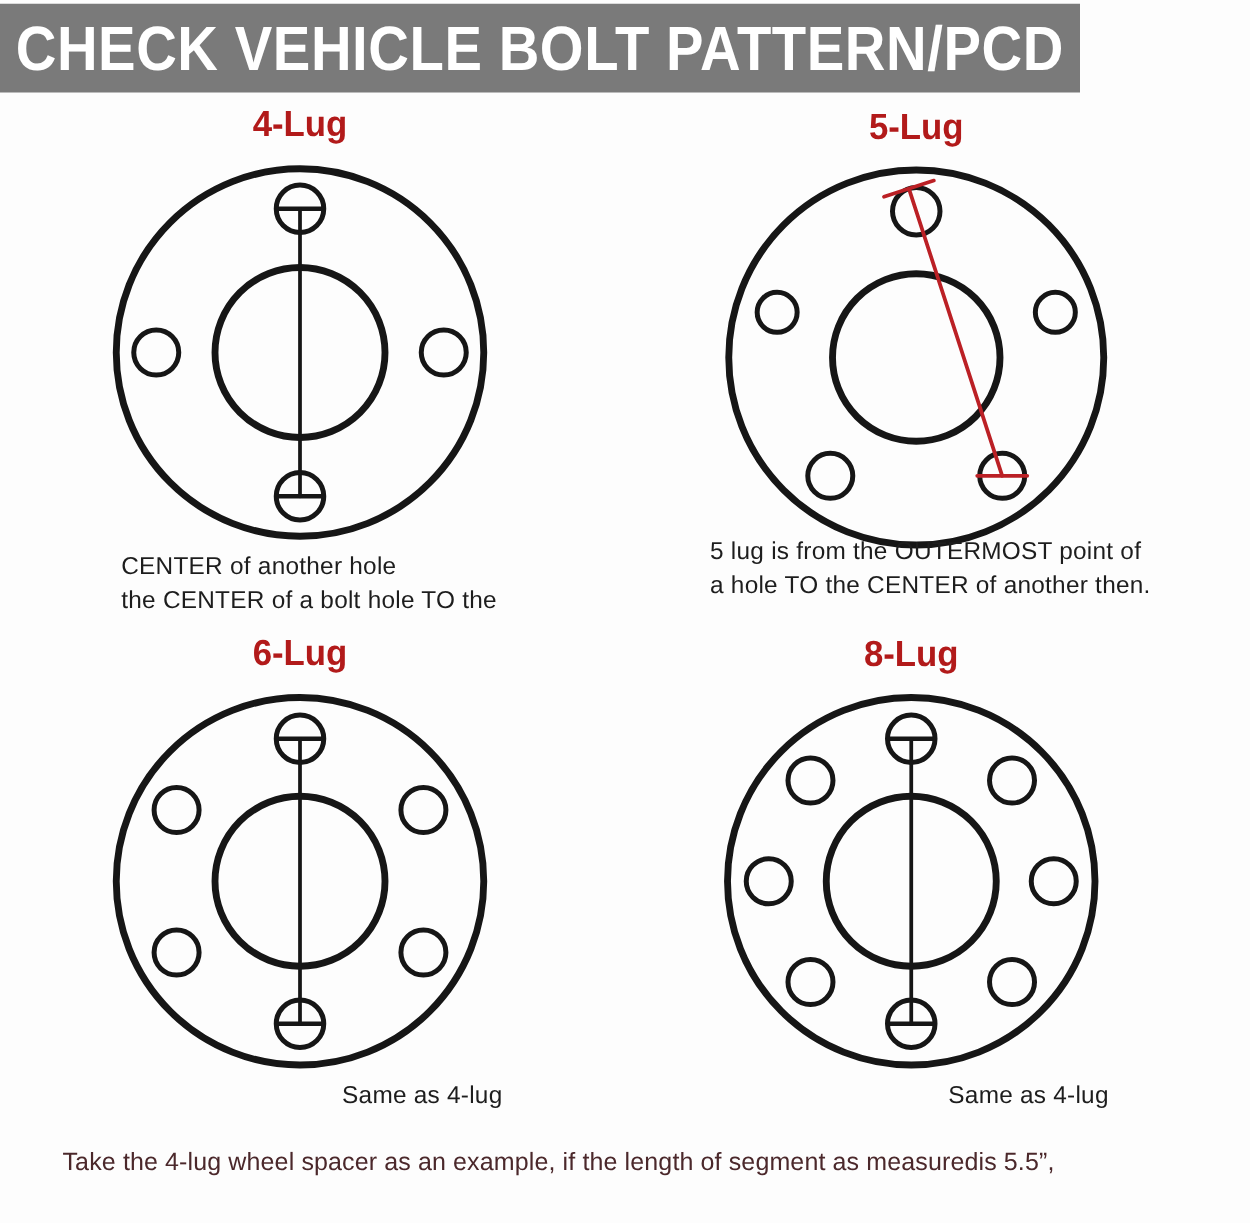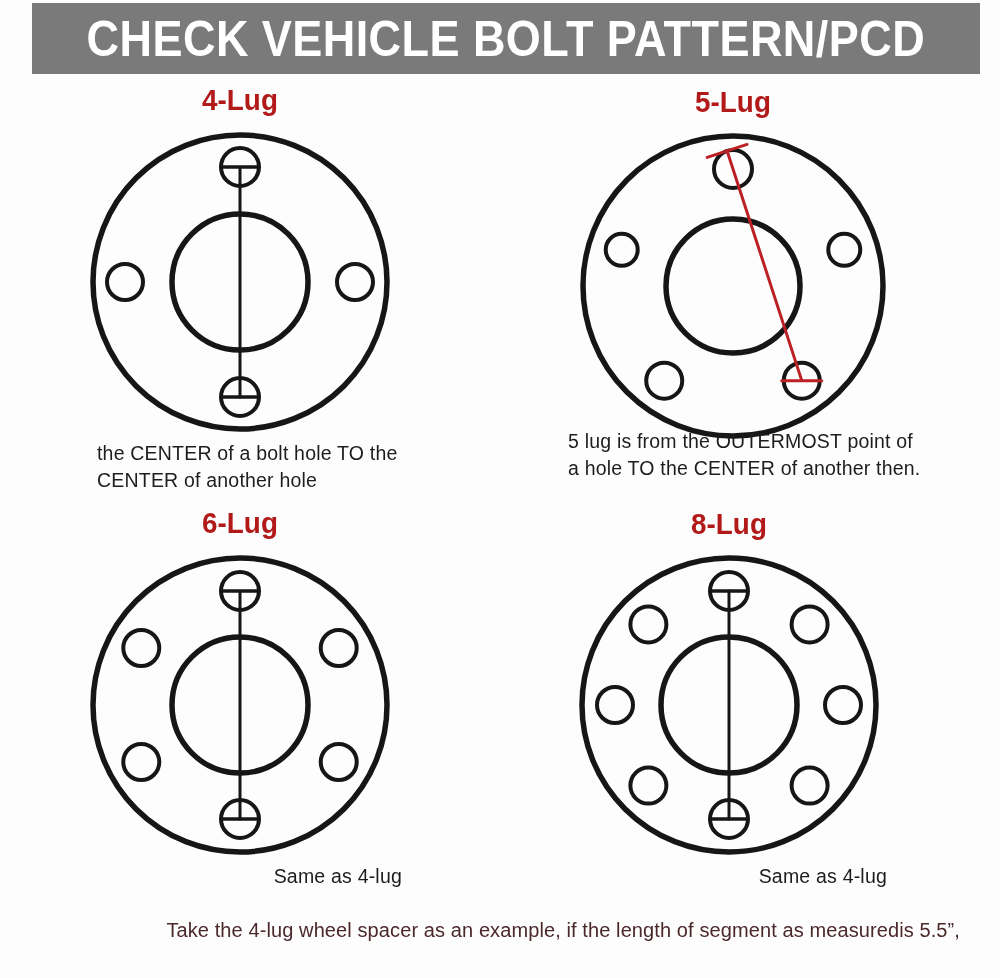--- a/index.html
+++ b/index.html
@@ -4,23 +4,23 @@
 <style>
   html,body{margin:0;padding:0;}
   body{
     position:relative;
     width:1000px;height:978px;
     overflow:hidden;
     background:var(--page-bg,#fdfdfd);
     font-family:"Liberation Sans",sans-serif;
   }
   .banner{
-    position:absolute;left:0;top:3px;width:948px;height:71px;
+    position:absolute;left:0;top:3px;width:864px;height:71px;
     background:var(--banner-bg,#7a7a7a);
-    display:flex;align-items:center;justify-content:center;margin-left:32px;
+    display:flex;align-items:center;justify-content:center;
   }
   .banner-title{
     color:var(--banner-text,#fff);
     font-size:50px;font-weight:bold;white-space:nowrap;
     transform:scaleX(0.9);transform-origin:center;
     letter-spacing:0.5px;
   }
   .lug-label{
     position:absolute;width:220px;margin:0;text-align:center;
     font-size:29px;font-weight:bold;
@@ -31,21 +31,21 @@
   .lug-svg{position:absolute;width:320px;height:320px;}
   .caption{
     position:absolute;
     font-size:19.5px;line-height:27px;letter-spacing:0.2px;
     color:var(--caption-color,#1d1d1d);
     white-space:nowrap;
   }
   .caption.centered{text-align:right;width:300px;}
   .footer{
     position:absolute;left:50px;top:916px;width:910px;
-    text-align:right;
+    text-align:left;
     font-size:20px;line-height:28px;letter-spacing:0.1px;
     color:var(--footer-color,#4b282b);
     white-space:nowrap;
   }
 </style>
 </head>
 <body>
 
 <header class="banner">
   <span class="banner-title">CHECK VEHICLE BOLT PATTERN/PCD</span>
@@ -58,22 +58,22 @@
       <circle cx="160" cy="160" r="68" fill="none" stroke="#161616" stroke-width="5.5"></circle>
       <circle cx="160" cy="45" r="19" fill="none" stroke="#161616" stroke-width="4"></circle>
       <line x1="142" y1="45" x2="178" y2="45" stroke="#161616" stroke-width="3.5" stroke-linecap="round"></line>
       <circle cx="45" cy="160" r="18" fill="none" stroke="#161616" stroke-width="4"></circle>
       <circle cx="275" cy="160" r="18" fill="none" stroke="#161616" stroke-width="4"></circle>
       <circle cx="159.99999999999997" cy="275" r="19" fill="none" stroke="#161616" stroke-width="4"></circle>
       <line x1="141.99999999999997" y1="275" x2="177.99999999999997" y2="275" stroke="#161616" stroke-width="3.5" stroke-linecap="round"></line>
       <line x1="160" y1="45" x2="159.99999999999997" y2="275" stroke="#161616" stroke-width="3" stroke-linecap="round"></line>
     </svg>
   <div class="caption" style="left:97px;top:440px">
+    <div>CENTER of another hole</div>
     <div>the CENTER of a bolt hole TO the</div>
-    <div>CENTER of another hole</div>
   </div>
 </section>
 
 <section>
   <h2 class="lug-label" style="left:623px;top:86px">5-Lug</h2>
   <svg class="lug-svg" style="left:573px;top:126px" viewBox="0 0 320 320">
       <circle cx="160" cy="160" r="150" fill="none" stroke="#161616" stroke-width="5.5"></circle>
       <circle cx="160" cy="160" r="67" fill="none" stroke="#161616" stroke-width="5.5"></circle>
       <circle cx="160" cy="43" r="19" fill="none" stroke="#161616" stroke-width="4"></circle>
       <circle cx="48.72638759346704" cy="123.84501165813114" r="16" fill="none" stroke="#161616" stroke-width="4"></circle>

